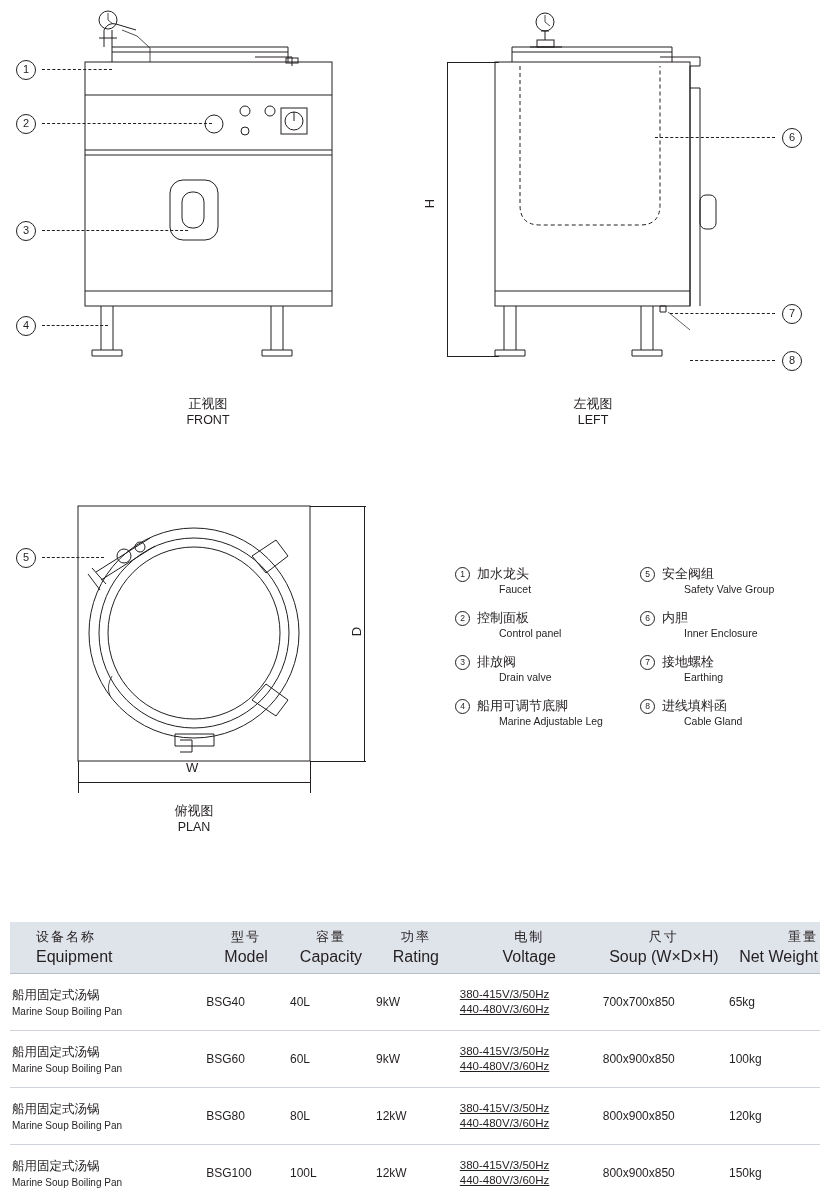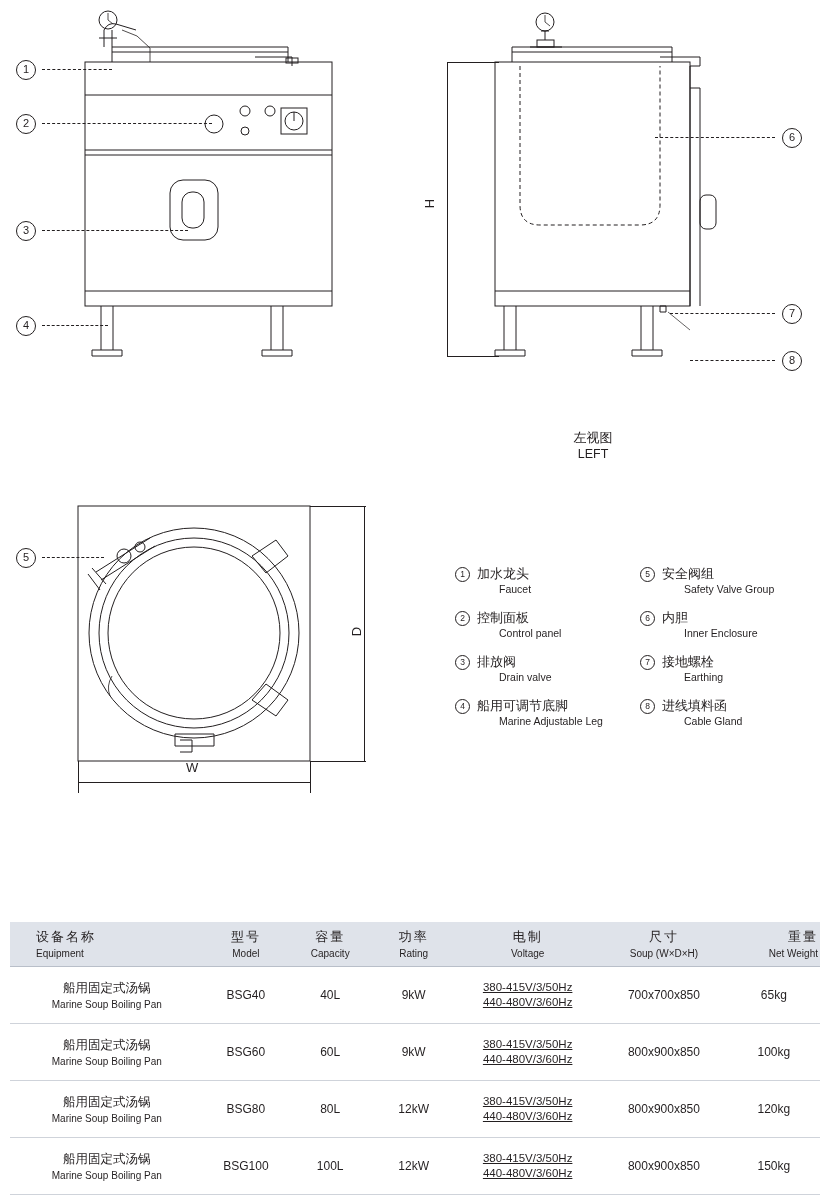--- a/index.html
+++ b/index.html
@@ -40,23 +40,23 @@
   .leg-en{font-size:10.5px;color:#231f20;line-height:15px;margin-top:1px;padding-left:22px;}
 
   
   .tablewrap{position:absolute;left:10px;top:922px;width:810px;}
   table.spec{border-collapse:collapse;width:810px;}
   table.spec th{
     background:#dfe3ea;color:#231f20;font-weight:normal;padding:6px 2px 7px;
     border-bottom:1px solid #b9bfc9;
   }
   table.spec th .th-cn{font-size:13px;letter-spacing:2px;color:#231f20;display:block;}
-  table.spec th .th-en{font-size:10px;color:#231f20;display:block;margin-top:2px;letter-spacing:0;}
+  table.spec th .th-en{font-size:16px;color:#231f20;display:block;margin-top:2px;letter-spacing:0;}
   table.spec td{
-    text-align:center;font-size:12px;padding:13px 2px;border-bottom:1px solid #cfd3da;color:#231f20;
+    text-align:left;font-size:12px;padding:13px 2px;border-bottom:1px solid #cfd3da;color:#231f20;
   }
   table.spec tr:last-child td{border-bottom:1px solid #cfd3da;}
   .cell-name{text-align:left;padding-left:14px;}
   .cell-name .nm-cn{font-size:12.5px;display:block;}
   .cell-name .nm-en{font-size:10px;display:block;margin-top:2px;}
   .volt span{display:block;font-size:11.5px;line-height:15px;text-decoration:underline;}
 
   
   svg{position:absolute;left:0;top:0;overflow:visible;}
 </style>
@@ -110,20 +110,24 @@
   <div class="dash-h" style="left:42px;top:69px;width:70px;"></div>
   <div class="dash-h" style="left:42px;top:123px;width:170px;"></div>
   <div class="dash-h" style="left:42px;top:230px;width:146px;"></div>
   <div class="dash-h" style="left:42px;top:325px;width:66px;"></div>
 
   <div class="callout" style="left:16px;top:60px;">1</div>
   <div class="callout" style="left:16px;top:114px;">2</div>
   <div class="callout" style="left:16px;top:221px;">3</div>
   <div class="callout" style="left:16px;top:316px;">4</div>
 
+  <div class="viewlabel" style="left:128px;top:396px;width:160px;">
+    <div class="cn">正视图</div>
+    <div>FRONT</div>
+  </div>
 
   <svg width="830" height="460">
     <g fill="none" stroke="#231f20" stroke-width="1">
 
       <rect x="495" y="62" width="195" height="244"></rect>
 
       <path d="M512 62 L512 47 L672 47 L672 62"></path>
       <path d="M512 52 L672 52"></path>
       <path d="M660 57 L700 57 L700 66 L690 66"></path>
 
@@ -159,21 +163,21 @@
   <div class="abs" style="left:425px;top:196px;font-size:13px;transform:rotate(-90deg);">H</div>
 
   <div class="dash-h" style="left:655px;top:137px;width:120px;"></div>
   <div class="dash-h" style="left:670px;top:313px;width:105px;"></div>
   <div class="dash-h" style="left:690px;top:360px;width:85px;"></div>
 
   <div class="callout" style="left:782px;top:128px;">6</div>
   <div class="callout" style="left:782px;top:304px;">7</div>
   <div class="callout" style="left:782px;top:351px;">8</div>
 
-  <div class="viewlabel" style="left:513px;top:396px;width:160px;margin-top:34px;">
+  <div class="viewlabel" style="left:513px;top:396px;width:160px;">
     <div class="cn">左视图</div>
     <div>LEFT</div>
   </div>
 
   <svg width="830" height="860">
     <g fill="none" stroke="#231f20" stroke-width="1">
       <rect x="78" y="506" width="232" height="255"></rect>
 
       <circle cx="194" cy="633" r="105"></circle>
       <circle cx="194" cy="633" r="95"></circle>
@@ -201,20 +205,24 @@
   <div class="ln v1px" style="left:364px;top:506px;height:255px;"></div>
   <div class="ln h1px" style="left:310px;top:506px;width:56px;"></div>
   <div class="ln h1px" style="left:310px;top:761px;width:56px;"></div>
   <div class="abs" style="left:352px;top:624px;font-size:13px;transform:rotate(-90deg);">D</div>
 
   <div class="ln h1px" style="left:78px;top:782px;width:232px;"></div>
   <div class="ln v1px" style="left:78px;top:761px;height:32px;"></div>
   <div class="ln v1px" style="left:310px;top:761px;height:32px;"></div>
   <div class="abs" style="left:186px;top:760px;font-size:13px;">W</div>
 
+  <div class="viewlabel" style="left:114px;top:803px;width:160px;">
+    <div class="cn">俯视图</div>
+    <div>PLAN</div>
+  </div>
 
   <div class="legend">
     <div class="leg-col a">
       <div class="leg-item">
         <span class="leg-num">1</span>
         <div class="leg-cn">加水龙头</div>
         <div class="leg-en">Faucet</div>
       </div>
       <div class="leg-item">
         <span class="leg-num">2</span>

